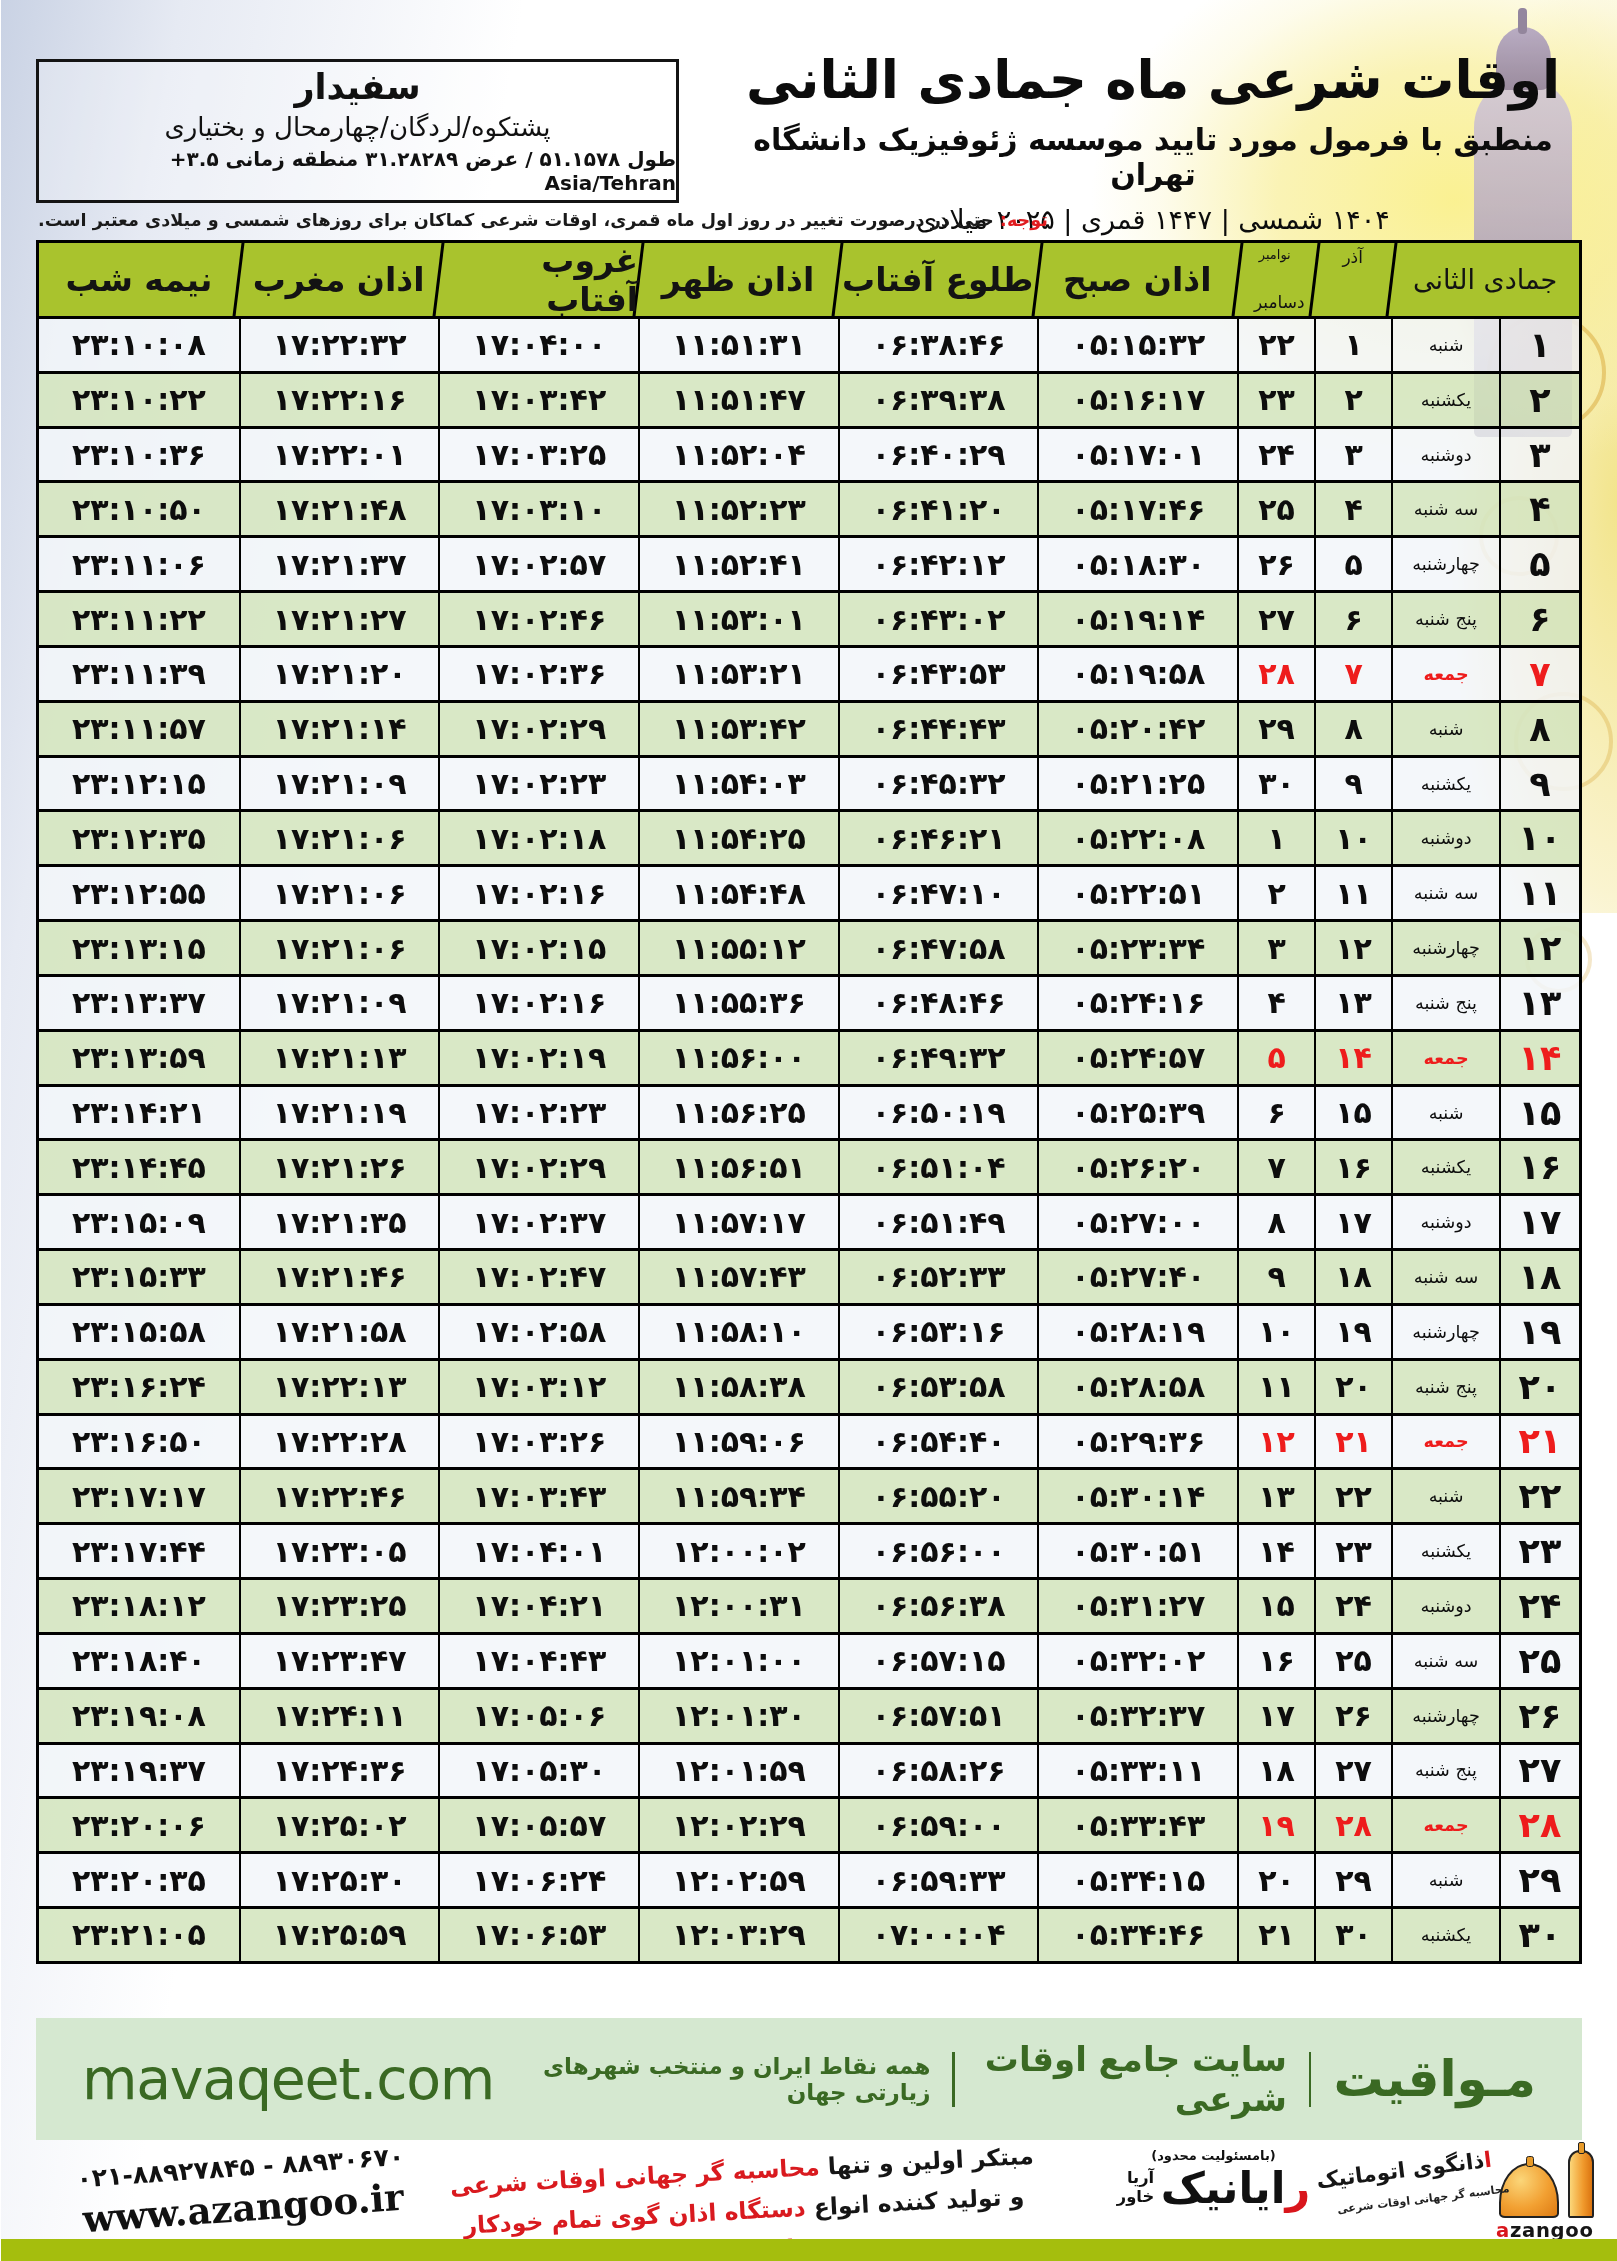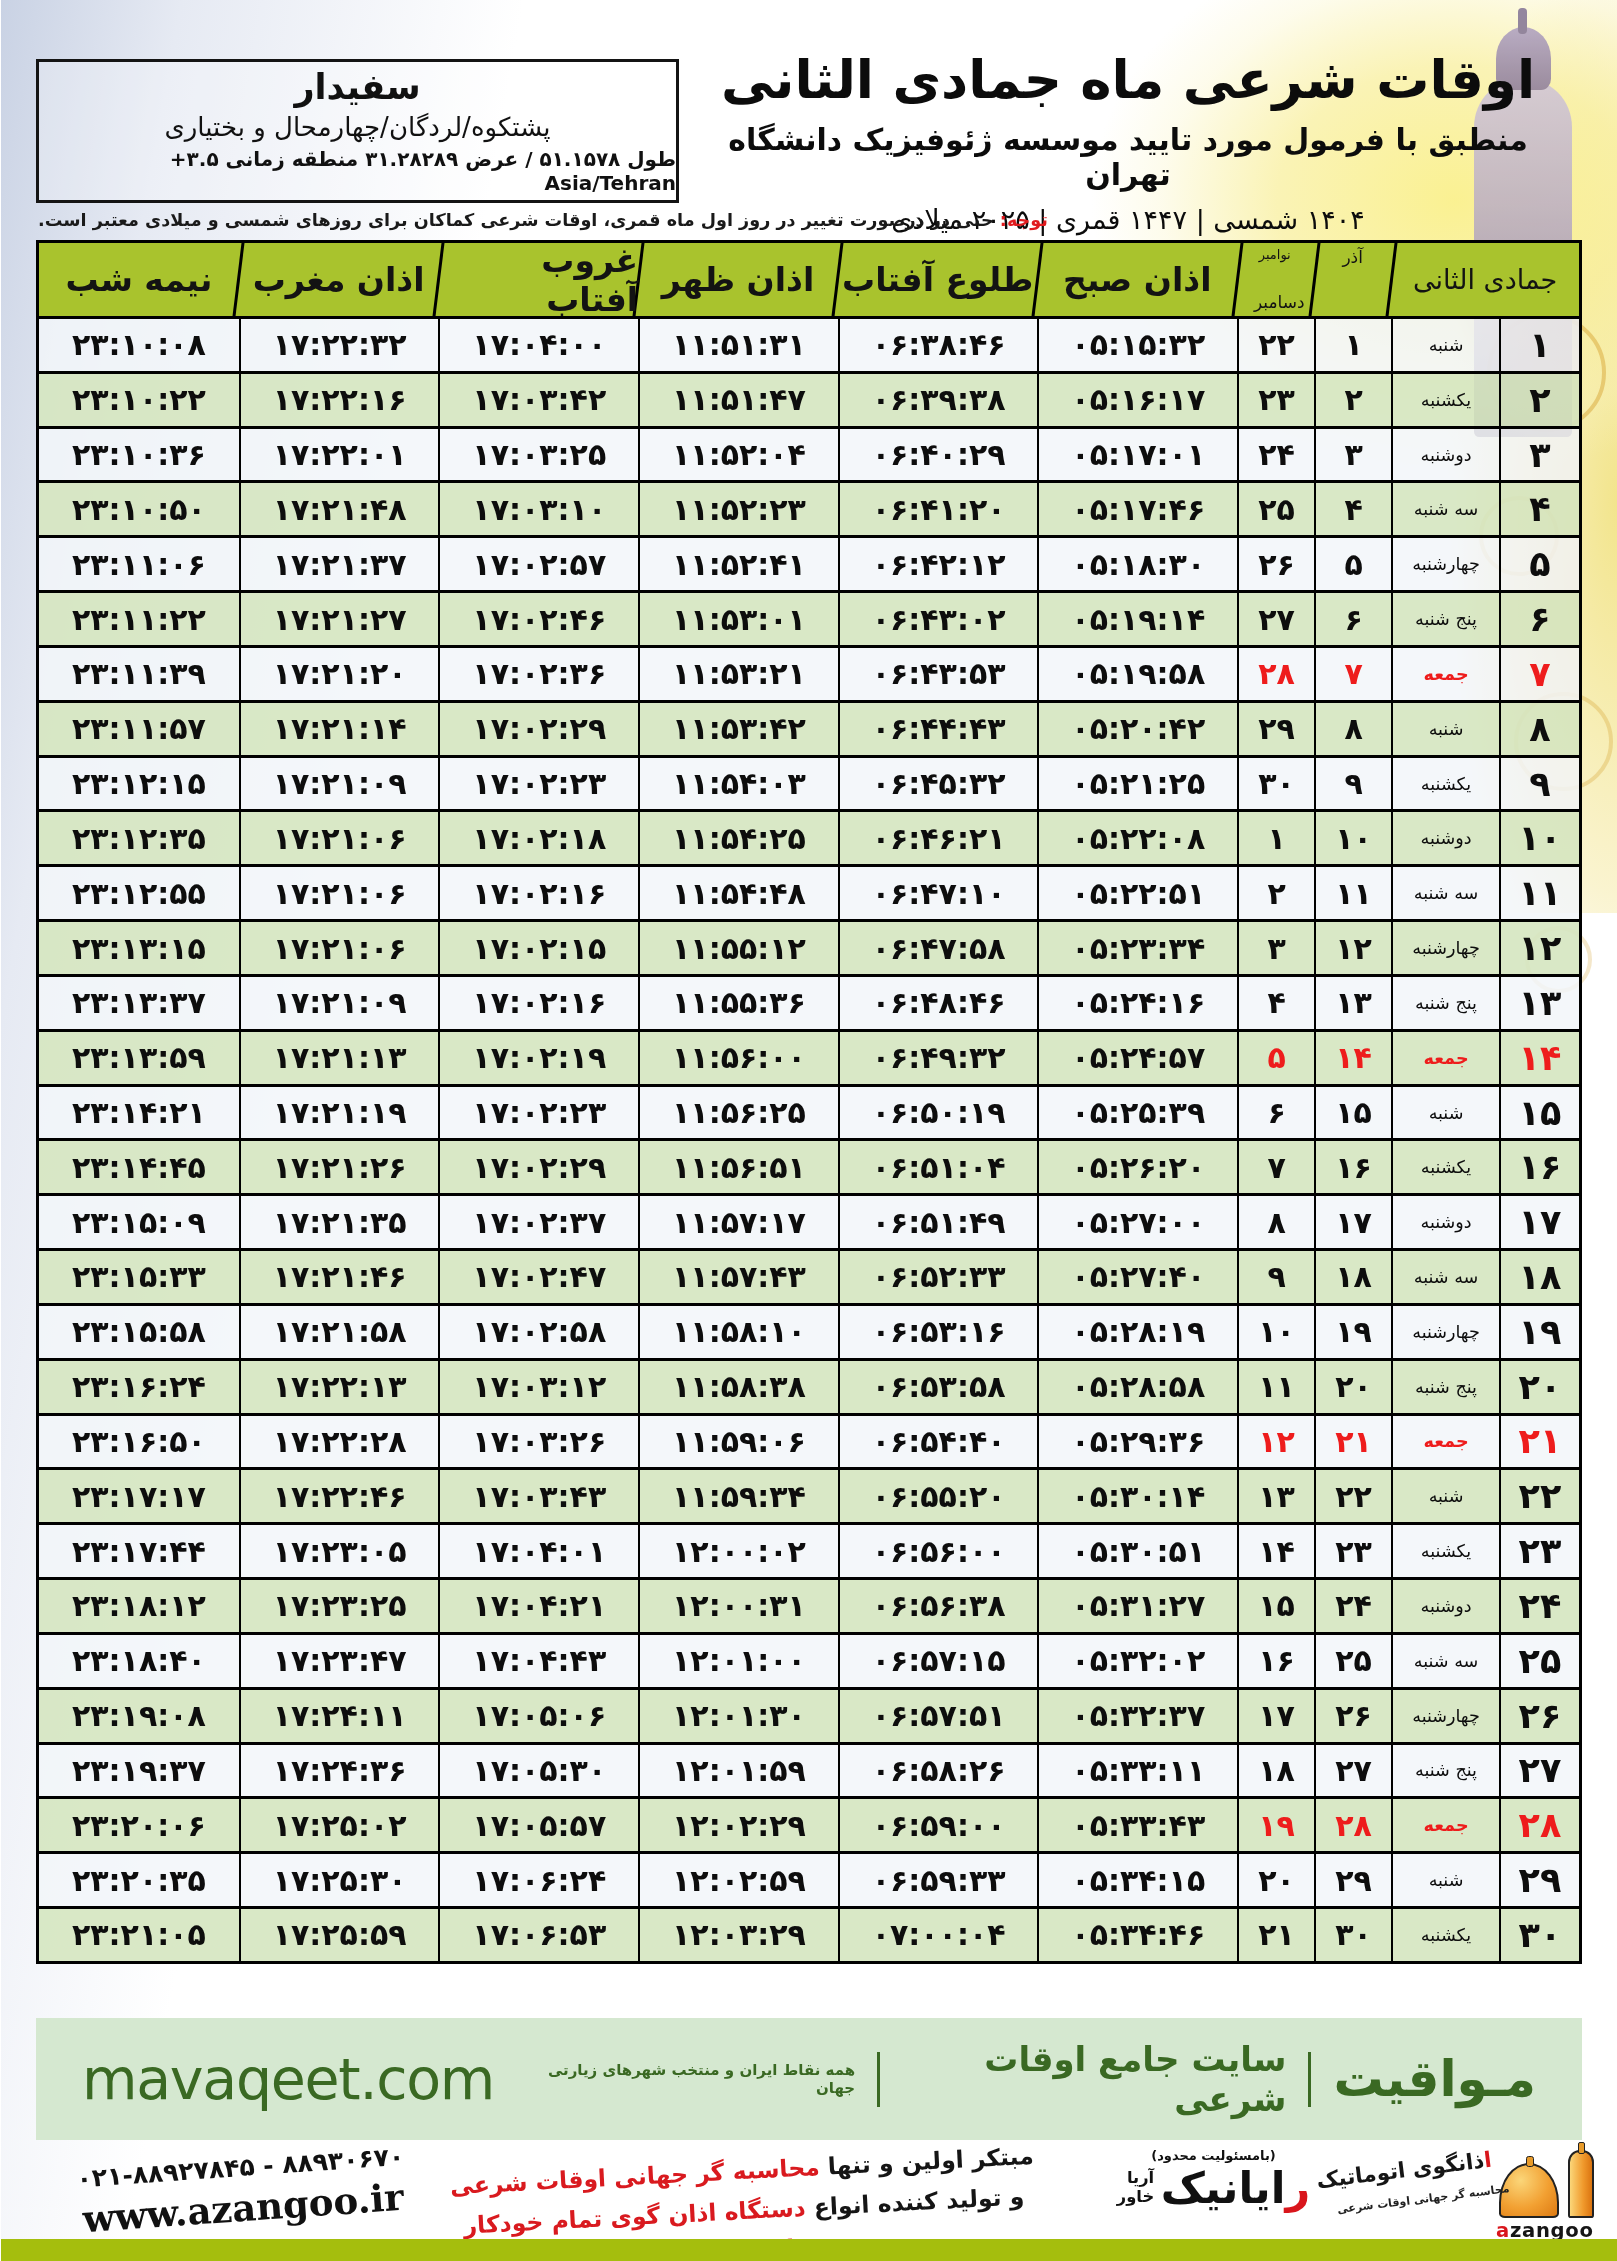--- a/index.html
+++ b/index.html
@@ -28,21 +28,21 @@
   .minaret::after{content:"";position:absolute;top:-70px;left:44px;width:9px;height:26px;background:#7a6a90;border-radius:3.9px;}
 
   
   .loc-box{position:absolute;left:36px;top:59px;width:643px;height:144px;border:3.9px solid #141414;
     display:flex;flex-direction:column;align-items:center;justify-content:center;gap:5.2px;
     background:rgba(255,255,255,.25);text-align:right;box-sizing:border-box;}
   .loc-name{font-size:35px;font-weight:bold;color:#111}
   .loc-region{font-size:26px;color:#111}
   .loc-coords{font-size:20px;font-weight:bold;color:#111}
 
-  .title-block{position:absolute;right:56px;top:47px;width:868px;text-align:center;color:#0c0c0c}
+  .title-block{position:absolute;right:31px;top:47px;width:868px;text-align:center;color:#0c0c0c}
   .title-main{font-size:53px;font-weight:bold;line-height:1.25}
   .title-sub{font-size:30px;font-weight:bold;margin-top:9px}
   .title-dates{font-size:27px;margin-top:11.7px}
 
   .note-line{position:absolute;left:38px;top:210px;font-size:17.6px;font-weight:bold;color:#1a1a1a;direction:rtl;white-space:nowrap}
   .note-label{color:#e01b1f}
 
   
   .ptable{position:absolute;left:36px;top:240px;width:1546px;height:1724px;border:3.9px solid #000;
     box-sizing:border-box;direction:rtl;display:flex;flex-direction:column;background:rgba(255,255,255,.15)}
@@ -74,21 +74,21 @@
   .col-fajr,.col-sunrise,.col-dhuhr,.col-sunset,.col-maghrib,.col-midnight{width:12.966%;font-size:30px;direction:ltr}
   .friday .col-day,.friday .col-weekday,.friday .col-azar,.friday .col-greg{color:#ee1c1c}
   .friday .col-weekday{font-weight:bold}
 
   
   .mv-bar{position:absolute;left:36px;top:2018px;width:1546px;height:122px;background:#d5e8d0;
     display:flex;align-items:center;direction:rtl;padding:0 46px;box-sizing:border-box;gap:22px;color:#3a6923}
   .mv-brand{font-size:50px;font-weight:bold}
   .mv-sep{width:3.3px;height:55px;background:#3a6923}
   .mv-type{font-size:34px;font-weight:bold}
-  .mv-cov{font-size:15px;font-weight:bold}
+  .mv-cov{font-size:23px;font-weight:bold}
   .mv-spacer{flex:1}
   .mv-url{font-size:57px;font-weight:normal;direction:ltr;letter-spacing:-1.3px}
 
   
   .phone-block{position:absolute;left:78px;top:2153px;transform:rotate(-4deg);text-align:center;color:#111}
   .phone-num{font-size:25px;font-weight:bold;direction:ltr}
   .phone-site{font-size:37px;font-weight:bold;font-family:"DejaVu Serif","Liberation Serif",serif;direction:ltr;margin-top:3.9px}
 
   .maker-block{position:absolute;left:431px;top:2152px;width:626px;text-align:center;transform:rotate(-3deg);
     direction:rtl;font-size:23.5px;font-weight:bold;color:#151515;line-height:1.7}

